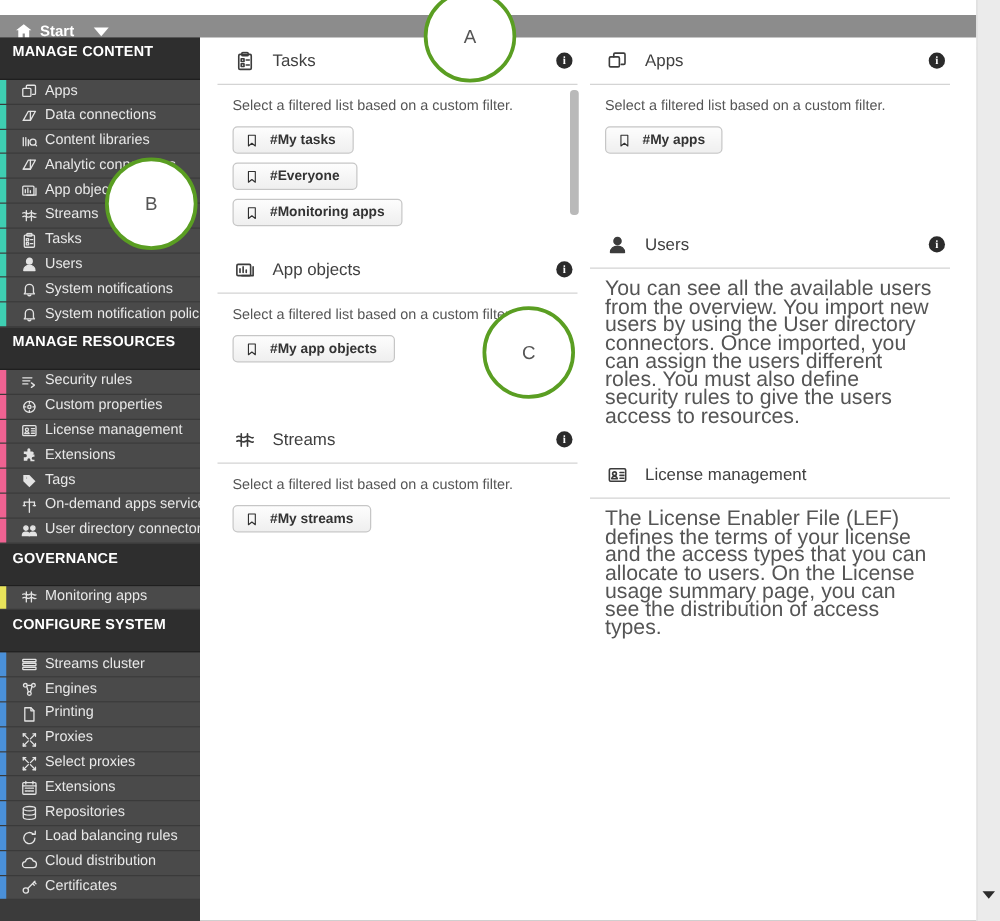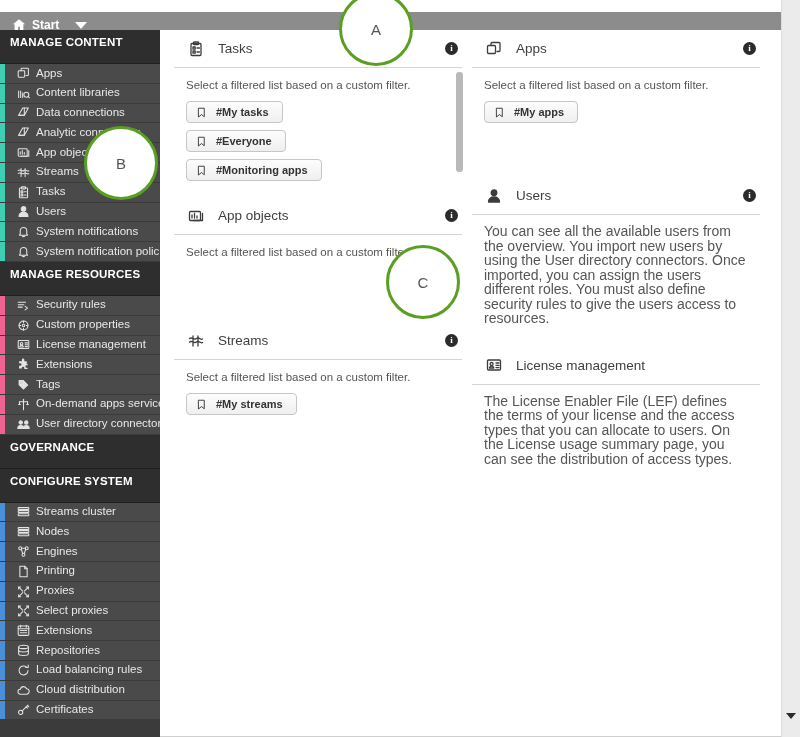--- a/index.html
+++ b/index.html
@@ -138,21 +138,21 @@
     flex: 0 0 auto;
     cursor: pointer;
   }
   .panel-body { padding: 10px 12px 0 12px; }
   .panel-desc {
     font-size: 11.5px; color: #555555;
     line-height: 15px;
     margin-bottom: 8px;
   }
   .panel-para {
-    font-size: 14px; color: #555555;
+    font-size: 17px; color: #555555;
     line-height: 14.5px;
     padding: 0 12px;
     margin-top: 9px;
   }
 
   .filter-btn {
     display: inline-flex; align-items: center;
     height: 22px;
     margin: 0 0 7px 12px;
     padding: 0 13px 0 9px;
@@ -220,36 +220,36 @@
           <svg width="13" height="13" viewBox="0 0 16 16" fill="none" stroke="#e3e3e3" stroke-width="1.3" stroke-linecap="round" stroke-linejoin="round">
             <rect x="1.5" y="4.5" width="8" height="8" rx="1"></rect>
             <path d="M5 4.5V2.5a1 1 0 011-1h7a1 1 0 011 1v7a1 1 0 01-1 1h-2"></path>
           </svg>
         </span>
         <span class="ni-label">Apps</span>
       </div>
       <div class="nav-item" style="--accent: #3ecfb2;">
         <span class="ni-icon">
           <svg width="13" height="13" viewBox="0 0 16 16" fill="none" stroke="#e3e3e3" stroke-width="1.3" stroke-linecap="round" stroke-linejoin="round">
+            <path d="M2 11.5l5-9h7l-5 9z"></path>
+            <path d="M2 11.5h7"></path>
+            <path d="M9 2.5v9"></path>
+          </svg>
+        </span>
+        <span class="ni-label">Data connections</span>
+      </div>
+      <div class="nav-item" style="--accent: #3ecfb2;">
+        <span class="ni-icon">
+          <svg width="13" height="13" viewBox="0 0 16 16" fill="none" stroke="#e3e3e3" stroke-width="1.3" stroke-linecap="round" stroke-linejoin="round">
             <path d="M2 13V5M4.5 13V5M7 13V7"></path>
             <circle cx="11.5" cy="9.5" r="3"></circle>
             <path d="M13.7 11.7L15.2 13.2"></path>
           </svg>
         </span>
         <span class="ni-label">Content libraries</span>
-      </div>
-      <div class="nav-item" style="--accent: #3ecfb2;">
-        <span class="ni-icon">
-          <svg width="13" height="13" viewBox="0 0 16 16" fill="none" stroke="#e3e3e3" stroke-width="1.3" stroke-linecap="round" stroke-linejoin="round">
-            <path d="M2 11.5l5-9h7l-5 9z"></path>
-            <path d="M2 11.5h7"></path>
-            <path d="M9 2.5v9"></path>
-          </svg>
-        </span>
-        <span class="ni-label">Data connections</span>
       </div>
       <div class="nav-item" style="--accent: #3ecfb2;">
         <span class="ni-icon">
           <svg width="13" height="13" viewBox="0 0 16 16" fill="none" stroke="#e3e3e3" stroke-width="1.3" stroke-linecap="round" stroke-linejoin="round">
             <path d="M2 11.5l5-9h7l-5 9z"></path>
             <path d="M2 11.5h7"></path>
             <path d="M9 2.5v9"></path>
           </svg>
         </span>
         <span class="ni-label">Analytic connections</span>
@@ -377,40 +377,40 @@
           <svg width="13" height="13" viewBox="0 0 16 16" fill="none" stroke="#e3e3e3" stroke-width="1.3" stroke-linecap="round" stroke-linejoin="round">
             <circle cx="4.6" cy="5.5" r="2.1" fill="#e3e3e3"></circle>
             <circle cx="11.4" cy="5.5" r="2.1" fill="#e3e3e3"></circle>
             <path d="M1 13c0-2.3 1.6-3.6 3.6-3.6S8.2 10.7 8.2 13z" fill="#e3e3e3"></path>
             <path d="M7.8 13c0-2.3 1.6-3.6 3.6-3.6S15 10.7 15 13z" fill="#e3e3e3"></path>
           </svg>
         </span>
         <span class="ni-label">User directory connectors</span>
       </div>
       <div class="section-head">GOVERNANCE</div>
+      <div class="nav-item" style="--accent: #e8e35a;">
+        <span class="ni-icon">
+          <svg width="13" height="13" viewBox="0 0 16 16" fill="none" stroke="#e3e3e3" stroke-width="1.3" stroke-linecap="round" stroke-linejoin="round">
+            <path d="M1.5 5.5c2.5-2 4.5 2 7 0s4.5 2 6 .5"></path>
+            <path d="M1.5 9c2.5-2 4.5 2 7 0s4.5 2 6 .5"></path>
+            <path d="M5 3v10M10 3v10"></path>
+          </svg>
+        </span>
+        <span class="ni-label">Monitoring apps</span>
+      </div>
       <div class="section-head">CONFIGURE SYSTEM</div>
       <div class="nav-item" style="--accent: #4a90d9;">
         <span class="ni-icon">
           <svg width="13" height="13" viewBox="0 0 16 16" fill="none" stroke="#e3e3e3" stroke-width="1.3" stroke-linecap="round" stroke-linejoin="round">
             <rect x="1.5" y="3" width="13" height="2.4" rx=".6"></rect>
             <rect x="1.5" y="6.9" width="13" height="2.4" rx=".6"></rect>
             <rect x="1.5" y="10.8" width="13" height="2.4" rx=".6"></rect>
           </svg>
         </span>
         <span class="ni-label">Streams cluster</span>
-      </div>
-      <div class="nav-item" style="--accent: #4a90d9;">
-        <span class="ni-icon">
-          <svg width="13" height="13" viewBox="0 0 16 16" fill="none" stroke="#e3e3e3" stroke-width="1.3" stroke-linecap="round" stroke-linejoin="round">
-            <rect x="1.5" y="3" width="13" height="2.4" rx=".6"></rect>
-            <rect x="1.5" y="6.9" width="13" height="2.4" rx=".6"></rect>
-            <rect x="1.5" y="10.8" width="13" height="2.4" rx=".6"></rect>
-          </svg>
-        </span>
-        <span class="ni-label">Nodes</span>
       </div>
       <div class="nav-item" style="--accent: #4a90d9;">
         <span class="ni-icon">
           <svg width="13" height="13" viewBox="0 0 16 16" fill="none" stroke="#e3e3e3" stroke-width="1.3" stroke-linecap="round" stroke-linejoin="round">
             <circle cx="4" cy="4" r="1.8"></circle>
             <circle cx="12" cy="4" r="1.8"></circle>
             <circle cx="8" cy="12" r="1.8"></circle>
             <path d="M5.4 5.2L7 10.5M10.6 5.2L9 10.5M5.8 4h4.4"></path>
           </svg>
         </span>
@@ -538,20 +538,27 @@
               <svg width="16" height="16" viewBox="0 0 16 16" fill="none" stroke="#3c3c3c" stroke-width="1.3" stroke-linecap="round" stroke-linejoin="round">
                 <rect x="1.5" y="3.5" width="11" height="9" rx="1"></rect>
                 <path d="M4 10V7M6.5 10V5.5M9 10V8"></path>
                 <path d="M14.5 5.5v7h-9"></path>
               </svg>
             </span>
             <span class="ph-title">App objects</span>
             <span class="info-icon">i</span>
           </div><div class="panel-body">
             <div class="panel-desc">Select a filtered list based on a custom filter.</div>
+          </div><div class="filter-btn">
+            <span class="fb-icon">
+              <svg width="11" height="11" viewBox="0 0 16 16" fill="none" stroke="#2f2f2f" stroke-width="1.3" stroke-linecap="round" stroke-linejoin="round">
+                <path d="M4 1.8h8v12.4L8 11l-4 3.2z"></path>
+              </svg>
+            </span>
+            <span>#My app objects</span>
           </div><br></div>
         <div class="panel" style="margin-top: 36px;"><div class="panel-head">
             <span class="ph-icon">
               <svg width="16" height="16" viewBox="0 0 16 16" fill="none" stroke="#3c3c3c" stroke-width="1.3" stroke-linecap="round" stroke-linejoin="round">
                 <path d="M1.5 5.5c2.5-2 4.5 2 7 0s4.5 2 6 .5"></path>
                 <path d="M1.5 9c2.5-2 4.5 2 7 0s4.5 2 6 .5"></path>
                 <path d="M5 3v10M10 3v10"></path>
               </svg>
             </span>
             <span class="ph-title">Streams</span>

